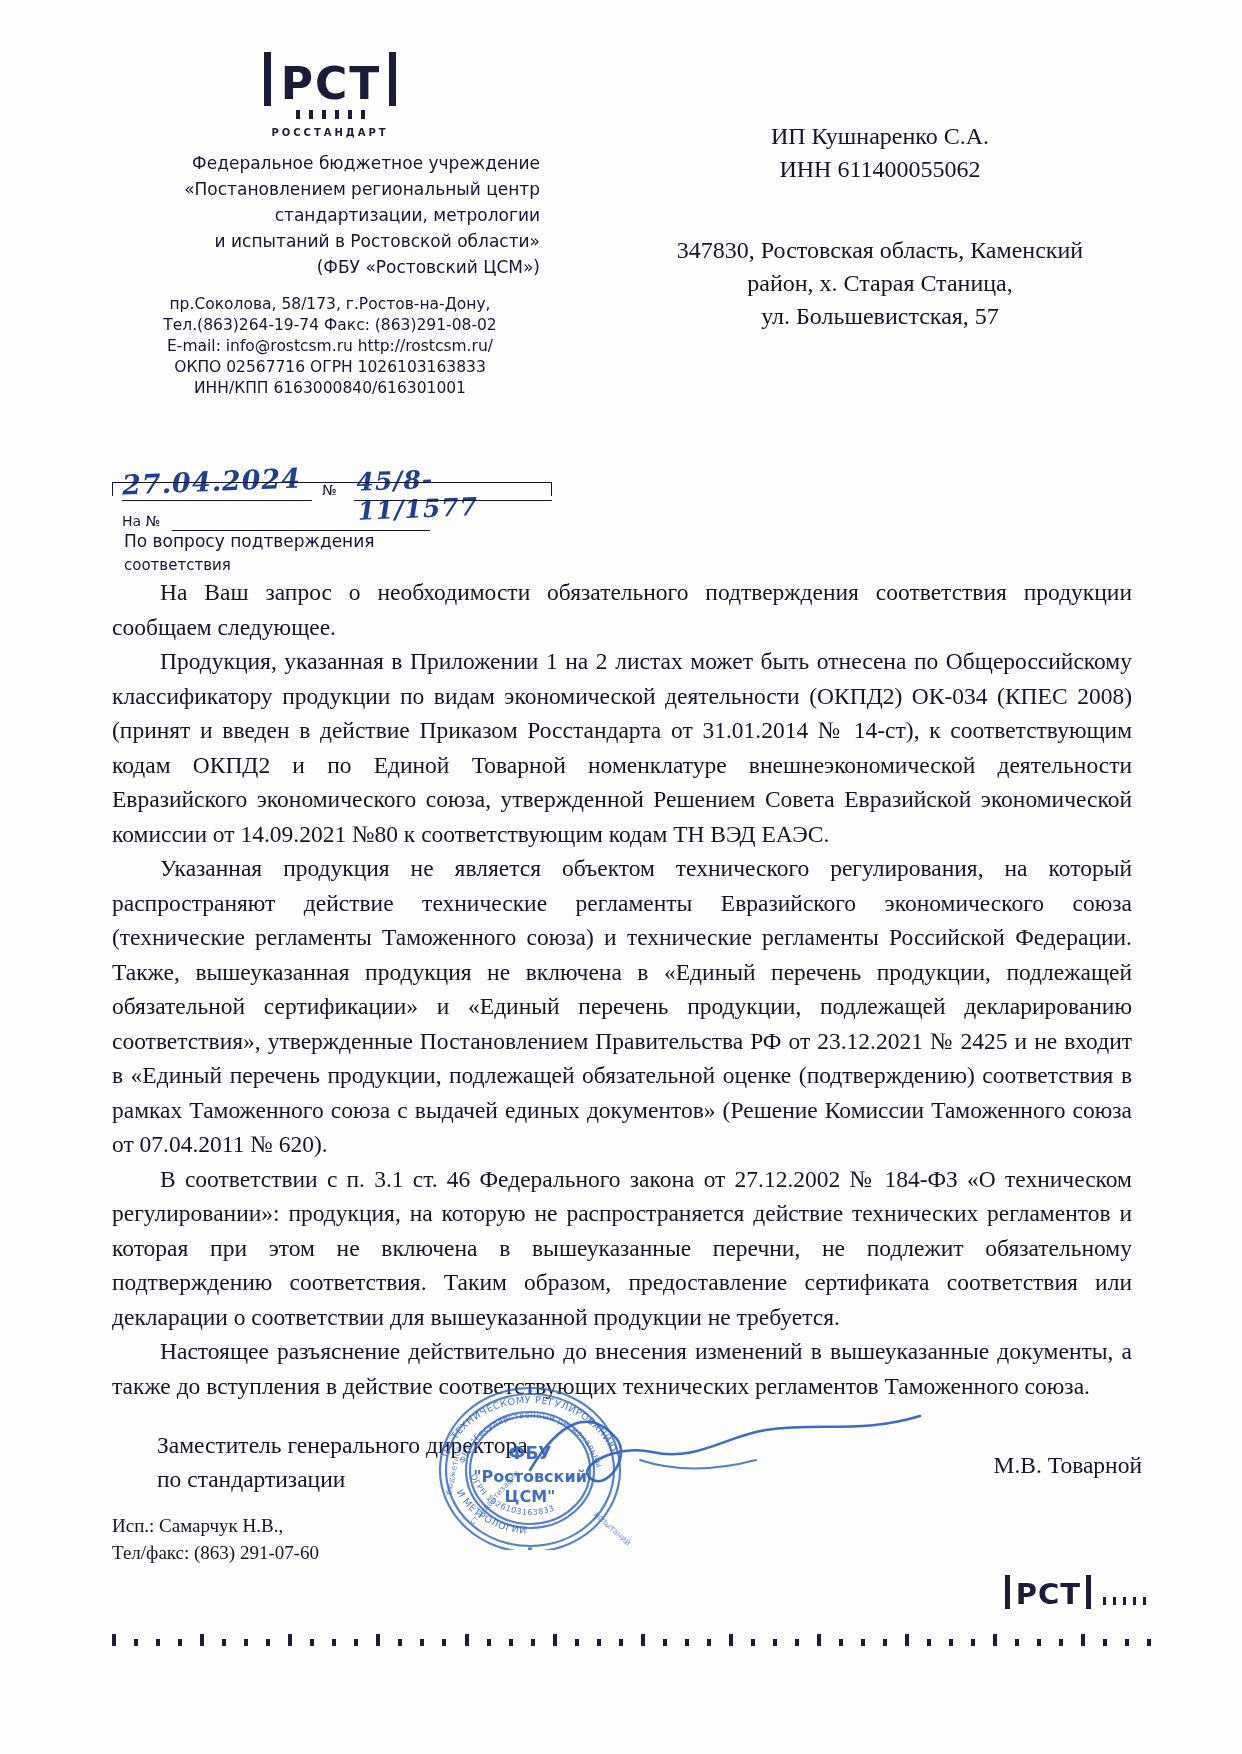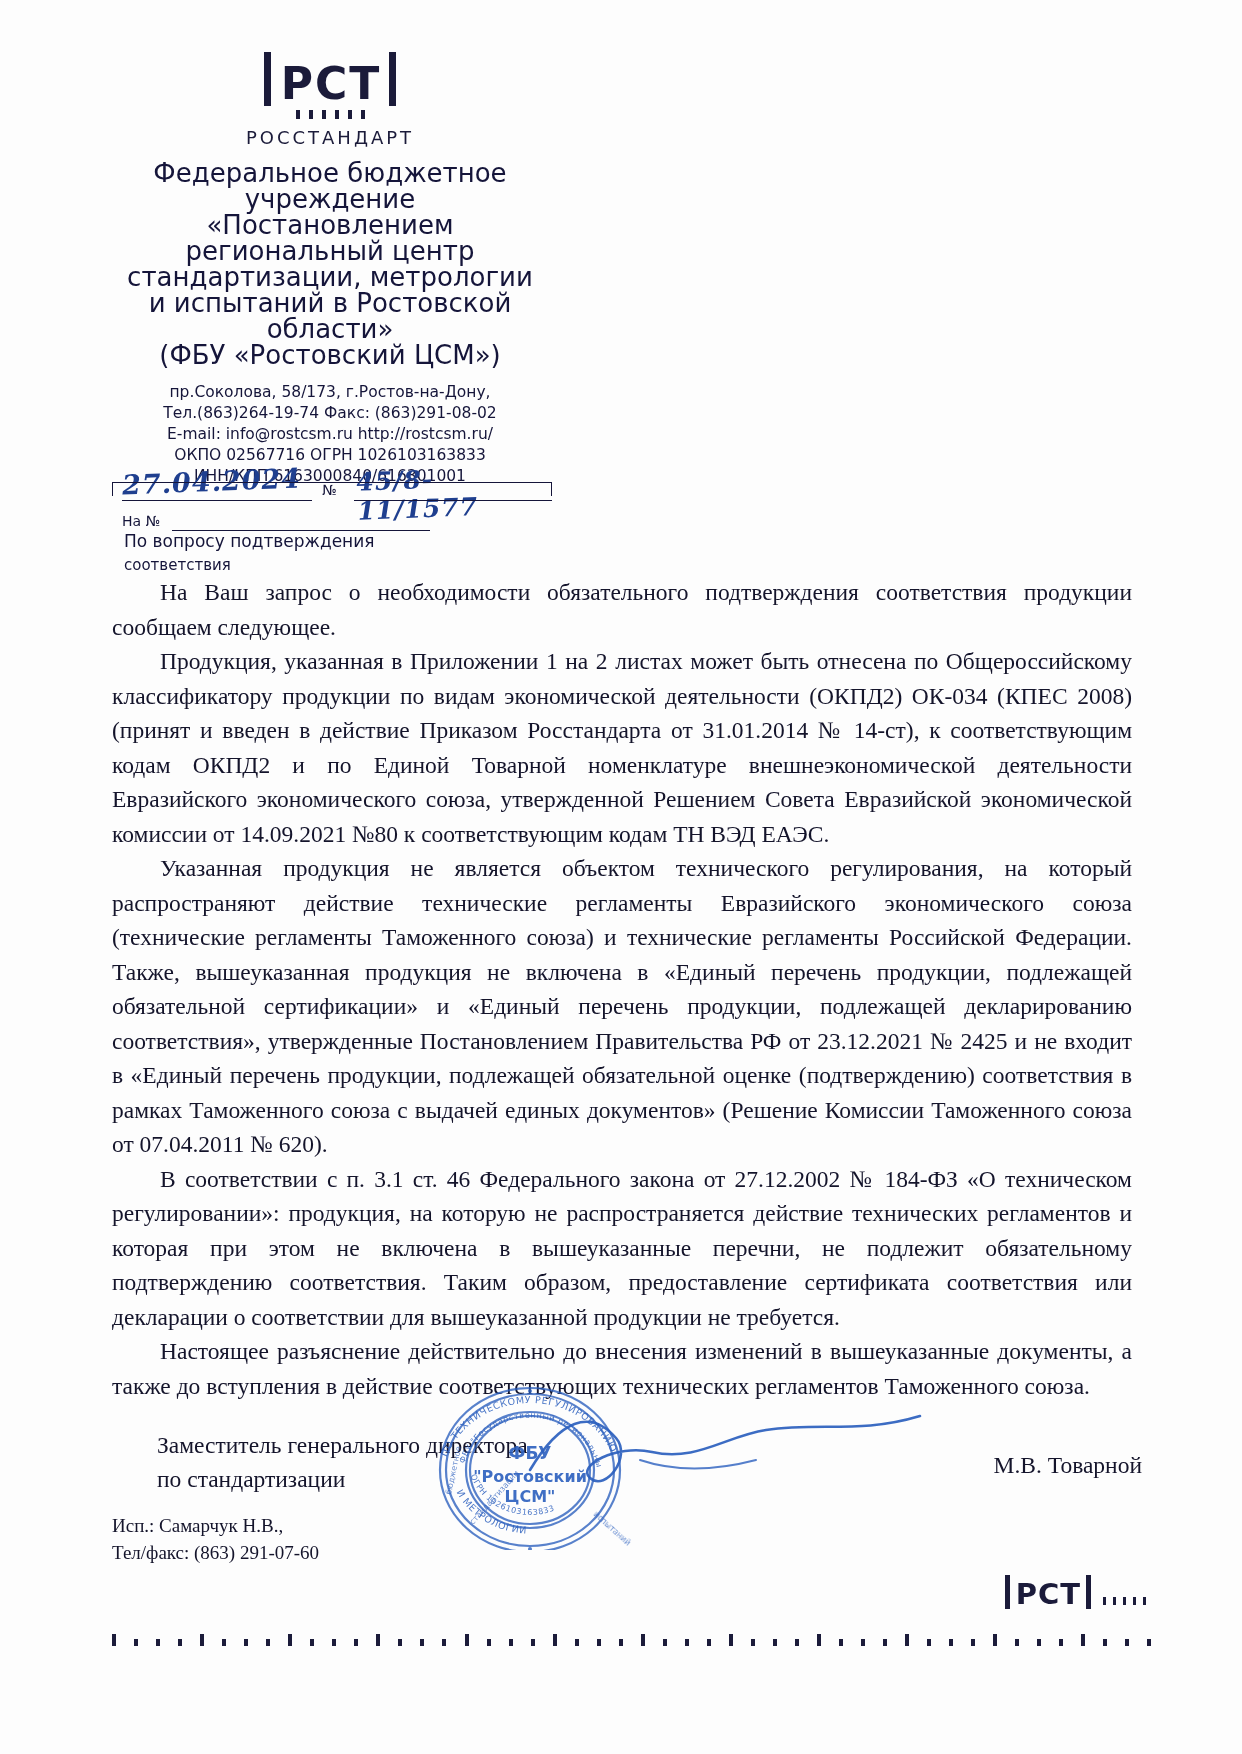--- a/index.html
+++ b/index.html
@@ -64,33 +64,34 @@
     margin-top: 4px;
   }
   .logo-ticks span {
     display: block;
     width: 4px;
     height: 9px;
     background: #1b1b3a;
   }
   .logo-caption {
     font-family: "DejaVu Sans", sans-serif;
-    font-size: 18px;
+    font-size: 10px;
     letter-spacing: 3px;
-    font-weight: normal;
+    font-weight: bold;
     color: #1b1b3a;
     margin-top: 8px;
   }
 
   .org-name {
     font-family: "DejaVu Sans", sans-serif;
-    font-size: 26px;
+    font-size: 17px;
     line-height: 26px;
     color: #15153a;
     margin-top: 12px;
+    text-align: right;
   }
 
   .org-contacts {
     font-family: "DejaVu Sans", sans-serif;
     font-size: 15.5px;
     line-height: 21px;
     color: #15153a;
     margin-top: 14px;
   }
 
@@ -387,20 +388,29 @@
   <div class="subject-box">
     <div class="bracket-t"></div>
     <div class="bracket-l"></div>
     <div class="bracket-r"></div>
     <div class="subject-text">
       <div>По вопросу подтверждения</div>
       <div class="l2">соответствия</div>
     </div>
   </div>
 
+  <div class="addressee">
+    <div>ИП Кушнаренко С.А.</div>
+    <div>ИНН 611400055062</div>
+    <div class="block2">
+      <div>347830, Ростовская область, Каменский</div>
+      <div>район, х. Старая Станица,</div>
+      <div>ул. Большевистская, 57</div>
+    </div>
+  </div>
 
   <div class="body-text">
     <p>На Ваш запрос о необходимости обязательного подтверждения соответствия продукции сообщаем следующее.</p>
     <p>Продукция, указанная в Приложении 1 на 2 листах может быть отнесена по Общероссийскому классификатору продукции по видам экономической деятельности (ОКПД2) ОК-034 (КПЕС 2008) (принят и введен в действие Приказом Росстандарта от 31.01.2014 № 14-ст), к соответствующим кодам ОКПД2 и по Единой Товарной номенклатуре внешнеэкономической деятельности Евразийского экономического союза, утвержденной Решением Совета Евразийской экономической комиссии от 14.09.2021 №80 к соответствующим кодам ТН ВЭД ЕАЭС.</p>
     <p><span>Указанная продукция </span><b>не является</b><span> объектом технического регулирования, на который распространяют действие технические регламенты Евразийского экономического союза (технические регламенты Таможенного союза)  и технические регламенты Российской Федерации. Также, вышеуказанная продукция не включена в «Единый перечень продукции, подлежащей обязательной сертификации» и «Единый перечень продукции, подлежащей декларированию соответствия», утвержденные Постановлением Правительства РФ от 23.12.2021 № 2425 и не входит в «Единый перечень продукции, подлежащей обязательной оценке (подтверждению) соответствия в рамках Таможенного союза с выдачей единых документов» (Решение Комиссии Таможенного союза от 07.04.2011 № 620).</span></p>
     <p><span>В соответствии с п. 3.1 ст. 46 Федерального закона от 27.12.2002 № 184-ФЗ «О техническом регулировании»: продукция, на которую не распространяется действие технических регламентов и которая при этом не включена в вышеуказанные перечни, </span><b>не подлежит обязательному подтверждению соответствия</b><span>. Таким образом, предоставление сертификата соответствия или декларации о соответствии для вышеуказанной продукции </span><b>не требуется</b><span>.</span></p>
     <p>Настоящее разъяснение действительно до внесения изменений в вышеуказанные документы, а также до вступления в действие соответствующих технических регламентов Таможенного союза.</p>
   </div>
 
   <div class="signature">

